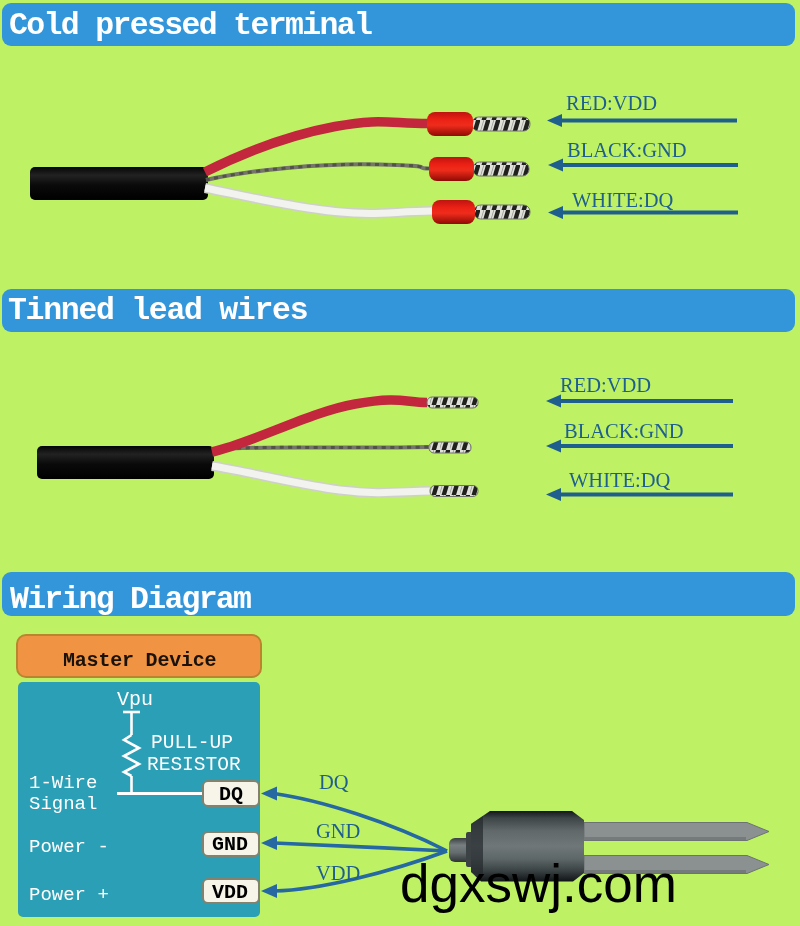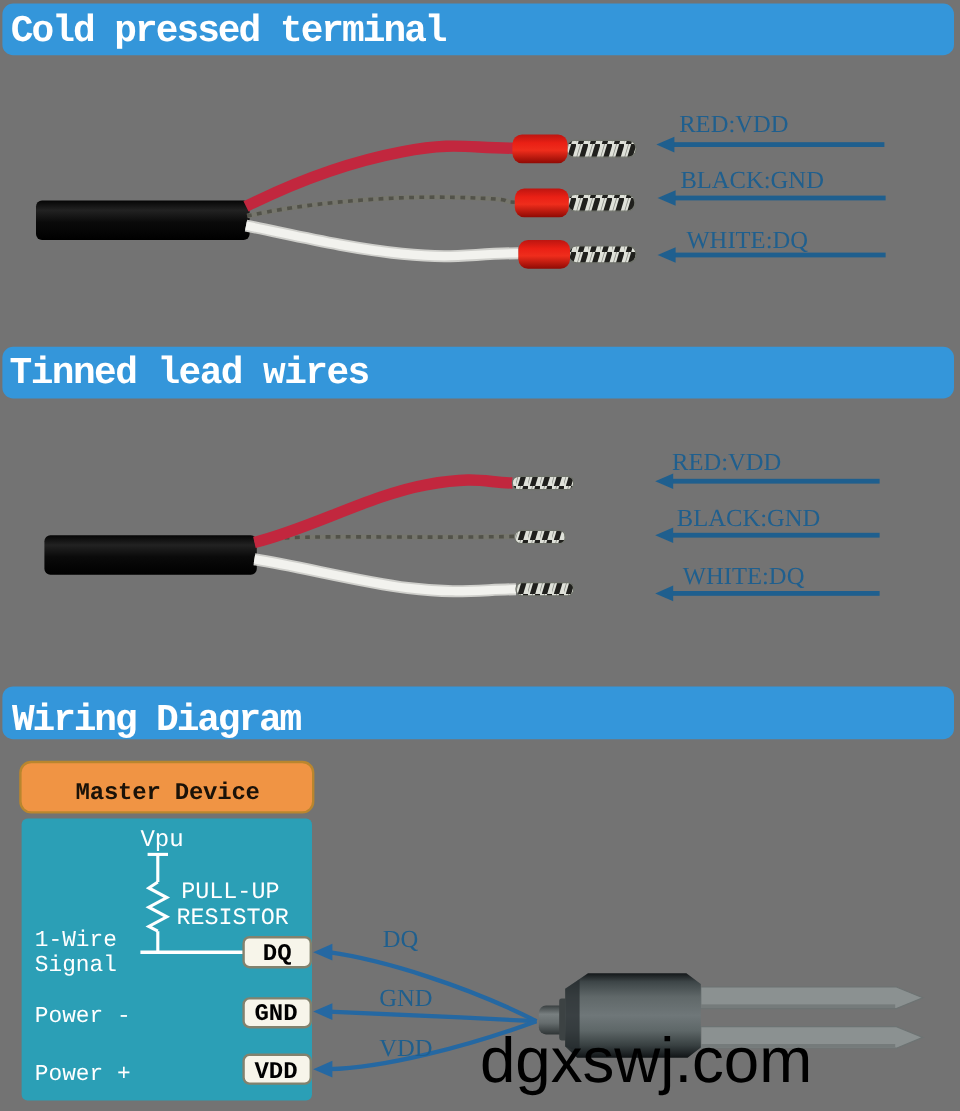--- a/index.html
+++ b/index.html
@@ -1,16 +1,16 @@
 <!DOCTYPE html>
 <html><head>
 <meta charset="utf-8">
 <style>
   html,body{margin:0;padding:0;background:#fff;}
-  #page{position:relative;width:800px;height:926px;background:#737373;overflow:hidden;text-align:center;}
+  #page{position:relative;width:800px;height:926px;background:#bef264;overflow:hidden;text-align:center;}
   svg{display:block;}
   text{font-family:"Liberation Mono", monospace;}
   .ban{font-size:31.5px;fill:#fff;font-weight:bold;}
   .lbl{font-family:"Liberation Serif", serif;font-size:20.5px;fill:#1f5f8e;}
   .wt{fill:#fff;}
   .bx{font-weight:bold;fill:#000;}
 </style>
 </head>
 <body>
 <div id="page">

